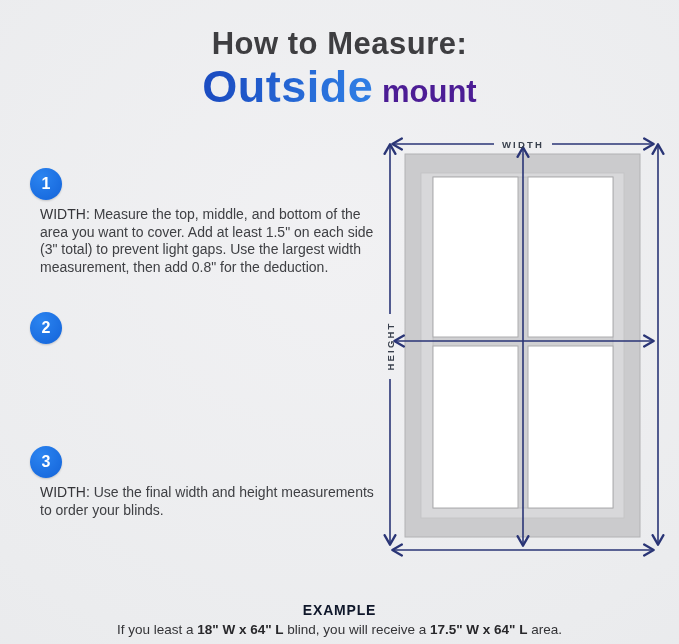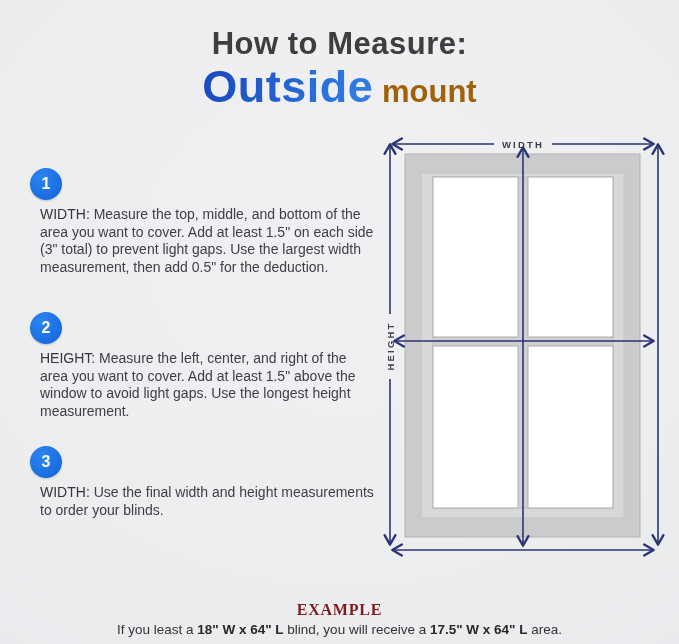--- a/index.html
+++ b/index.html
@@ -16,21 +16,21 @@
   .title-line1{
     font-size:31px;font-weight:700;color:#3e3e41;letter-spacing:0.5px;line-height:36px;
   }
   .title-line2{line-height:46px;margin-top:2px;}
   .title-highlight{
     font-size:45px;font-weight:700;letter-spacing:0.5px;
     background:linear-gradient(100deg,#1b4dc2 10%,#2e7ce3 90%);
     -webkit-background-clip:text;background-clip:text;color:transparent;
     vertical-align:baseline;
   }
-  .title-suffix{font-size:31px;font-weight:700;color:#a16207;vertical-align:baseline;}
+  .title-suffix{font-size:31px;font-weight:700;color:#4c1d95;vertical-align:baseline;}
 
   
   .step{position:absolute;left:30px;width:345px;}
   .step-badge{
     width:32px;height:32px;border-radius:50%;
     background:radial-gradient(circle at 35% 28%, #2b84f0, #1a6de0 70%, #1560cf);
     color:#fff;font-size:16px;font-weight:700;
     display:flex;align-items:center;justify-content:center;
     box-shadow:0 1px 2px rgba(0,0,0,0.18);
   }
@@ -42,45 +42,44 @@
   #step-1{top:168px;}
   #step-2{top:312px;}
   #step-3{top:446px;}
 
   
   .diagram{position:absolute;left:370px;top:120px;width:300px;height:450px;}
 
   
   .example-block{position:absolute;left:0;top:601px;width:679px;text-align:center;}
   .example-heading{
-    font-size:16px;font-weight:800;color:#7f1d1d;letter-spacing:0.8px;line-height:18px;font-family:Liberation Serif, serif;
+    font-size:14px;font-weight:800;color:#0f172a;letter-spacing:0.8px;line-height:18px;
   }
   .example-line{font-size:13.5px;color:#333336;line-height:18px;margin-top:2px;}
   .example-line b{color:#28282b;}
 </style>
 </head>
 <body>
 
 <div class="page">
 
   <div class="title-block">
     <div class="title-line1">How to Measure:</div>
     <div class="title-line2">
       <span class="title-highlight">Outside</span><span class="title-suffix"> mount</span>
     </div>
   </div>
 
   <div class="step" id="step-1">
     <div class="step-badge">1</div>
-    <div class="step-text"><b class="step-label">WIDTH:</b><span> Measure the top, middle, and bottom of the area you want to cover. Add at least 1.5" on each side (3" total) to prevent light gaps. Use the largest width measurement, then add 0.5" for the deduction.</span></div>
+    <div class="step-text"><b class="step-label">WIDTH:</b><span> Measure the top, middle, and bottom of the area you want to cover. Add at least 1.5" on each side (3" total) to prevent light gaps. Use the largest width measurement, then add 0.8" for the deduction.</span></div>
   </div>
 
   <div class="step" id="step-2">
     <div class="step-badge">2</div>
-    <div class="step-text"><b class="step-label">HEIGHT:</b><span> Measure the left, center, and right of the area you want to cover. Add at least 1.5" above the window to avoid light gaps. Use the longest height measurement.</span></div>
   </div>
 
   <div class="step" id="step-3">
     <div class="step-badge">3</div>
     <div class="step-text"><b class="step-label">WIDTH:</b><span> Use the final width and height measurements to order your blinds.</span></div>
   </div>
 
   <svg class="diagram" viewBox="0 0 300 450">
     <defs>
       <marker id="ah" viewBox="0 0 10 10" refX="7.5" refY="5" markerWidth="8.5" markerHeight="8.5" orient="auto-start-reverse">

